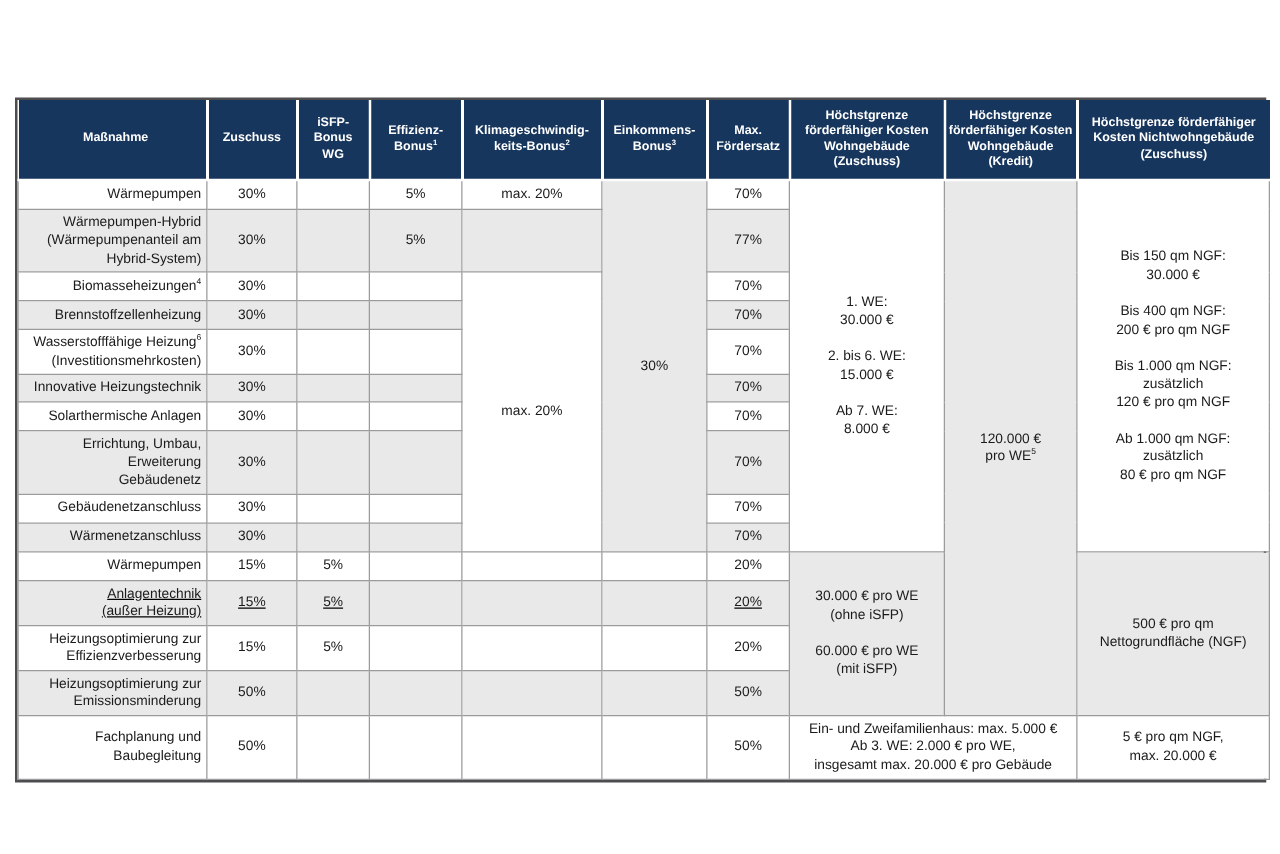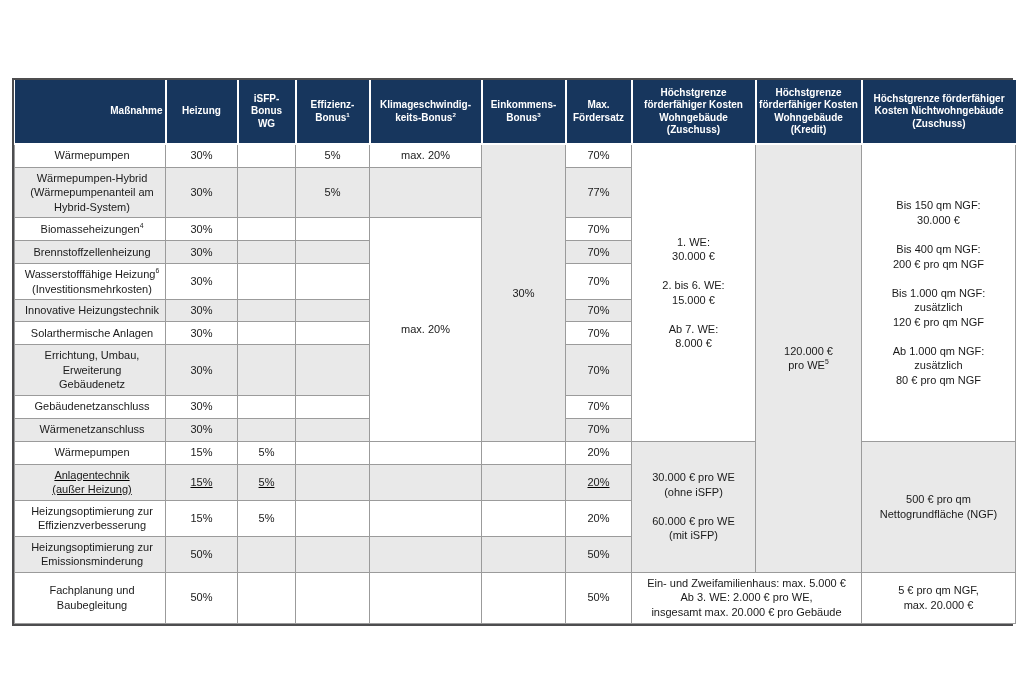--- a/index.html
+++ b/index.html
@@ -38,36 +38,36 @@
     vertical-align: middle;
     border: 0;
     border-left: 2px solid #ffffff;
     border-bottom: 2px solid #ffffff;
     padding: 4px 2px;
     height: 55px;
     overflow: hidden;
   }
   thead th:first-child {
     border-left: 0;
-    text-align: right;
+    text-align: center;
     padding-left: 8px;
   }
   tbody td {
     border: 1px solid var(--grid-line, #9b9b9b);
     font-size: 11px;
     line-height: 1.32;
     color: var(--body-text, #1a1a1a);
     text-align: center;
     vertical-align: middle;
     padding: 2px 3px;
     background: #ffffff;
     overflow: hidden;
   }
   tbody td.first {
-    text-align: center;
+    text-align: right;
     padding: 3px 4px 3px 8px;
     margin-top: 31px;
   }
   tbody tr:nth-child(even) td { background: var(--row-stripe, #e9e9e9); }
   tbody td.bg-white  { background: #ffffff !important; }
   tbody td.bg-stripe { background: var(--row-stripe, #e9e9e9) !important; }
   sup {
     font-size: 0.62em;
     line-height: 0;
     vertical-align: super;
@@ -86,21 +86,21 @@
         <col style="width: 112px;">
         <col style="width: 84px;">
         <col style="width: 66px;">
         <col style="width: 124px;">
         <col style="width: 106px;">
         <col style="width: 154px;">
       </colgroup>
     <thead id="thead">
         <tr>
           <th>Maßnahme</th>
-          <th>Heizung</th>
+          <th>Zuschuss</th>
           <th>iSFP-<br>Bonus<br>WG</th>
           <th>Effizienz-<br>Bonus<sup>1</sup></th>
           <th>Klimageschwindig-<br>keits-Bonus<sup>2</sup></th>
           <th>Einkommens-<br>Bonus<sup>3</sup></th>
           <th>Max.<br>Fördersatz</th>
           <th>Höchstgrenze<br>förderfähiger Kosten<br>Wohngebäude<br>(Zuschuss)</th>
           <th>Höchstgrenze<br>förderfähiger Kosten<br>Wohngebäude<br>(Kredit)</th>
           <th>Höchstgrenze förderfähiger<br>Kosten Nichtwohngebäude<br>(Zuschuss)</th>
         </tr>
       </thead>

